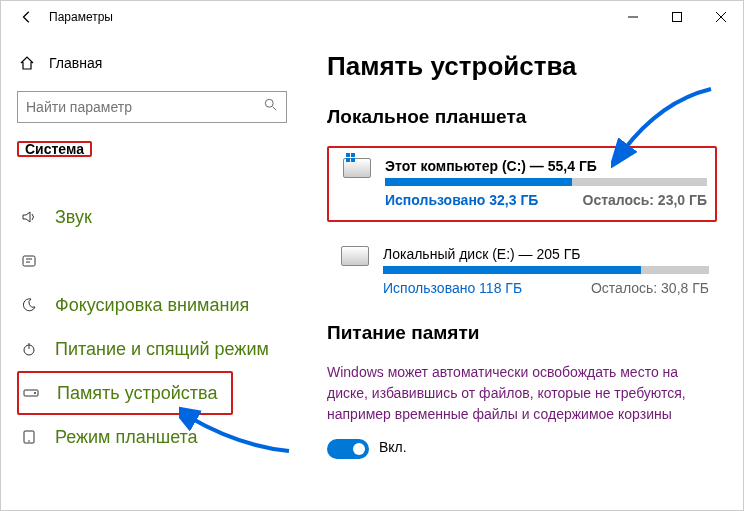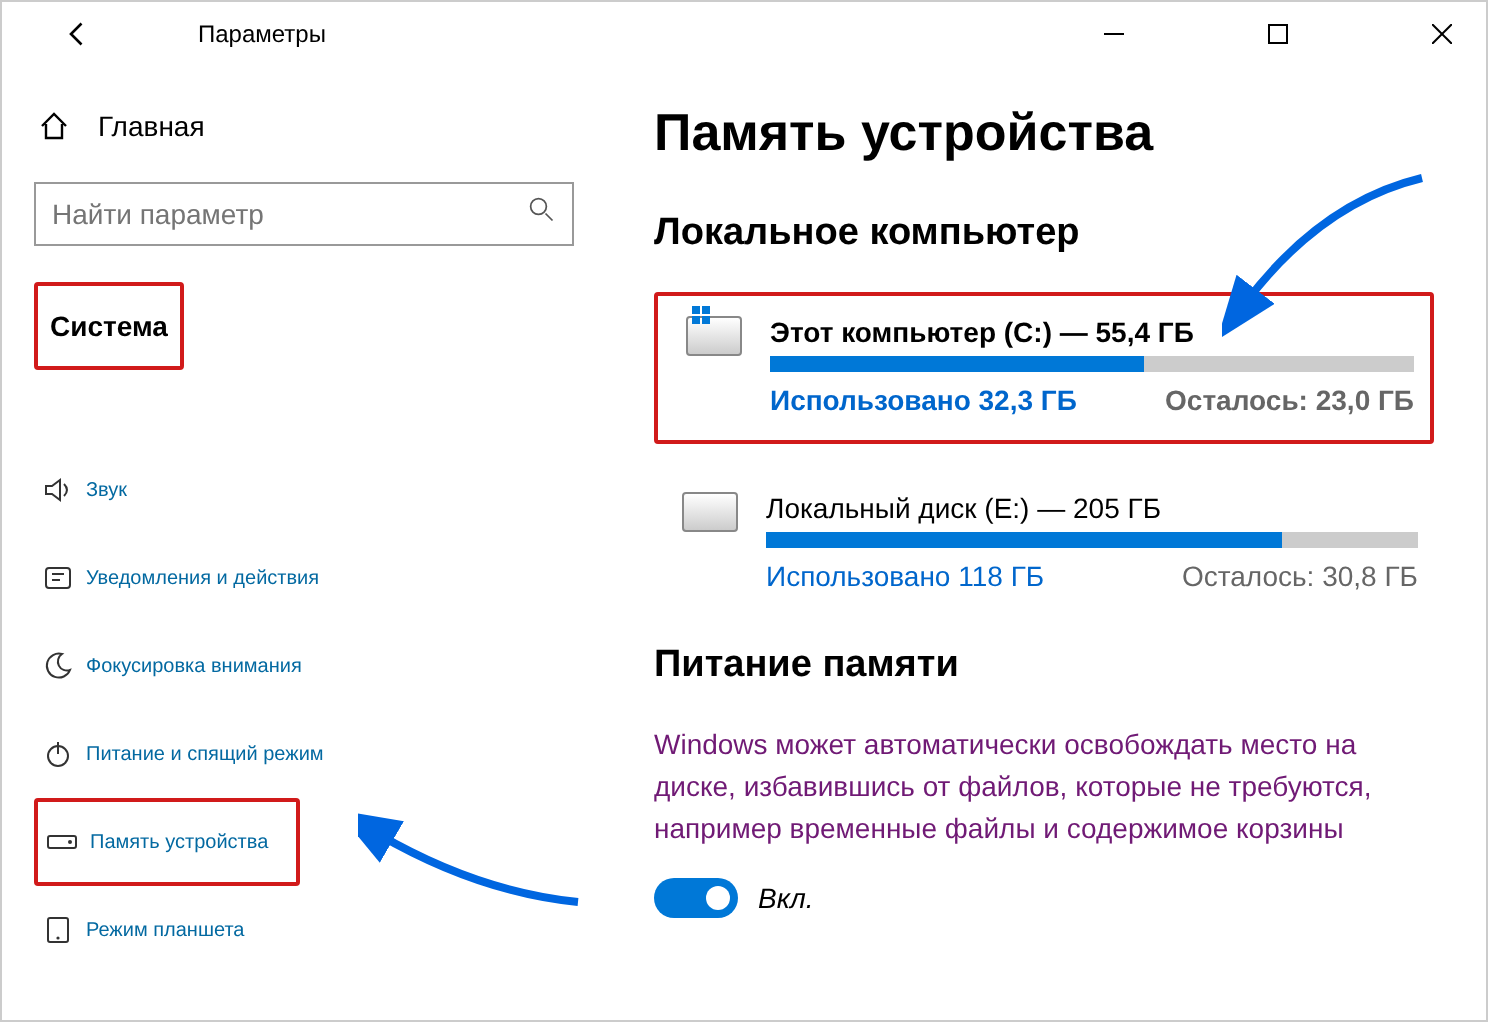--- a/index.html
+++ b/index.html
@@ -1,59 +1,59 @@
 <!DOCTYPE html>
 <html><head>
 <meta charset="utf-8">
 <style>
 * { margin: 0; padding: 0; box-sizing: border-box; font-family: "Segoe UI", sans-serif; }
 body { width: 744px; height: 511px; background: #fff; overflow: hidden; position: relative; border: 1px solid #ccc; }
 
-.titlebar { height: 32px; display: flex; align-items: center; padding-left: 24px; gap: 38px; }
+.titlebar { height: 32px; display: flex; align-items: center; padding-left: 12px; }
 .titlebar .back { width: 28px; height: 28px; display: flex; align-items: center; justify-content: center; cursor: pointer; }
 .titlebar .title { font-size: 12px; margin-left: 8px; color: #000; }
 .titlebar .spacer { flex: 1; }
 .titlebar .winbtn { width: 44px; height: 32px; display: flex; align-items: center; justify-content: center; cursor: pointer; font-size: 12px; }
 
 .layout { display: flex; height: calc(100% - 32px); }
 .sidebar { width: 302px; padding: 12px 0 0 16px; }
 .home-row { display: flex; align-items: center; height: 36px; cursor: pointer; }
 .home-row .icon { width: 20px; display: flex; justify-content: center; }
 .home-row .label { margin-left: 12px; font-size: 14px; }
 
 .search-box { margin: 10px 0 18px 0; border: 1px solid #999; height: 32px; width: 270px; display: flex; align-items: center; padding: 0 8px; }
 .search-box input { border: none; outline: none; flex: 1; font-size: 14px; background: transparent; }
 .search-box .search-icon { color: #555; }
 
-.cat-header { font-size: 14px; font-weight: 600; margin-bottom: 12px; height: 44px; display: flex; align-items: center; }
+.cat-header { font-size: 14px; font-weight: 600; margin-bottom: 12px; height: 16px; display: flex; align-items: center; }
 .cat-header.highlighted { border: 2px solid #d11a1a; padding: 2px 6px; width: fit-content; border-radius: 2px; }
 
 .nav-item { display: flex; align-items: center; height: 44px; cursor: pointer; }
 .nav-item .icon { width: 24px; display: flex; justify-content: center; color: #333; }
-.nav-item .label { margin-left: 2px; font-size: 10px; color: #0369a1; }
+.nav-item .label { margin-left: 14px; font-size: 18px; color: #4d7c0f; }
 .nav-item.highlighted { border: 2px solid #d11a1a; width: fit-content; padding-right: 14px; border-radius: 2px; position: relative; }
 
 .main { flex: 1; padding: 18px 26px 0 24px; overflow: hidden; }
 .page-title { font-size: 26px; font-weight: 600; margin-bottom: 24px; }
 .section-title { font-size: 19px; font-weight: 600; margin-bottom: 18px; }
 
 .drive-box { padding: 10px 8px 12px 8px; margin-bottom: 14px; position: relative; }
 .drive-box.highlighted { border: 2px solid #d11a1a; border-radius: 2px; font-weight: bold; }
 .drive-row { display: flex; }
 .drive-icon { width: 40px; height: 36px; display: flex; align-items: flex-start; justify-content: center; margin-right: 8px; }
 .drive-info { flex: 1; }
 .drive-name { font-size: 14px; color: #000; margin-bottom: 4px; }
 .drive-bar { height: 8px; background: #ccc; width: 100%; margin-bottom: 6px; position: relative; }
 .drive-bar .fill { height: 100%; background: #0078d7; position: absolute; left: 0; top: 0; }
 .drive-stats { display: flex; justify-content: space-between; font-size: 14px; }
 .drive-stats .used { color: #0066cc; }
 .drive-stats .free { color: #666; }
 
 .sense-text { font-size: 14px; color: #701a75; line-height: 1.5; margin-bottom: 14px; }
-.toggle { display: flex; align-items: center; gap: 10px; font-style: italic; }
+.toggle { display: flex; gap: 10px; }
 .toggle-switch { width: 42px; height: 20px; background: #0078d7; border-radius: 10px; position: relative; cursor: pointer; }
 .toggle-switch .knob { width: 12px; height: 12px; background: #fff; border-radius: 50%; position: absolute; right: 4px; top: 4px; }
 .toggle-label { font-size: 14px; }
 
 .arrow-annotation { position: absolute; pointer-events: none; z-index: 100; }
 
 
 .hdd-icon { width: 28px; height: 20px; border: 1px solid #888; border-radius: 2px; background: linear-gradient(#fff, #ccc); position: relative; }
 .hdd-icon.system::after { content: ""; position: absolute; left: 2px; top: -6px; width: 8px; height: 8px; background: #0078d7; box-shadow: 10px 0 0 #0078d7, 0 10px 0 #0078d7, 10px 10px 0 #0078d7; transform: scale(0.5); transform-origin: top left; }
 </style>
@@ -124,21 +124,20 @@
       <span class="label">Звук</span>
     </div>
 
     <div class="nav-item">
       <span class="icon">
         <svg width="16" height="16" viewBox="0 0 16 16">
             <rect x="2" y="3" width="12" height="10" rx="1.5" fill="none" stroke="#333"></rect>
             <path d="M5 6 H11 M5 9 H9" stroke="#333"></path>
           </svg>
       </span>
-      <span class="label">Уведомления и действия</span>
     </div>
 
     <div class="nav-item">
       <span class="icon">
         <svg width="16" height="16" viewBox="0 0 16 16">
             <path d="M10 2 A6 6 0 1 0 14 10 A4.5 4.5 0 0 1 10 2 Z" fill="none" stroke="#333"></path>
           </svg>
       </span>
       <span class="label">Фокусировка внимания</span>
     </div>
@@ -169,21 +168,21 @@
             <rect x="3" y="2" width="10" height="12" rx="1" fill="none" stroke="#333"></rect>
             <circle cx="8" cy="12" r="0.8" fill="#333"></circle>
           </svg>
       </span>
       <span class="label">Режим планшета</span>
     </div>
   </div>
 
   <div class="main">
     <div class="page-title">Память устройства</div>
-    <div class="section-title">Локальное компьютер</div>
+    <div class="section-title">Локальное планшета</div>
 
     <div class="drive-box highlighted">
       <div class="drive-row">
         <div class="drive-icon">
           <div class="hdd-icon system"></div>
         </div>
         <div class="drive-info">
           <div class="drive-name">Этот компьютер (C:) — 55,4 ГБ</div>
           <div class="drive-bar">
             <div class="fill" id="fill0" style="width: 58%;"></div>

